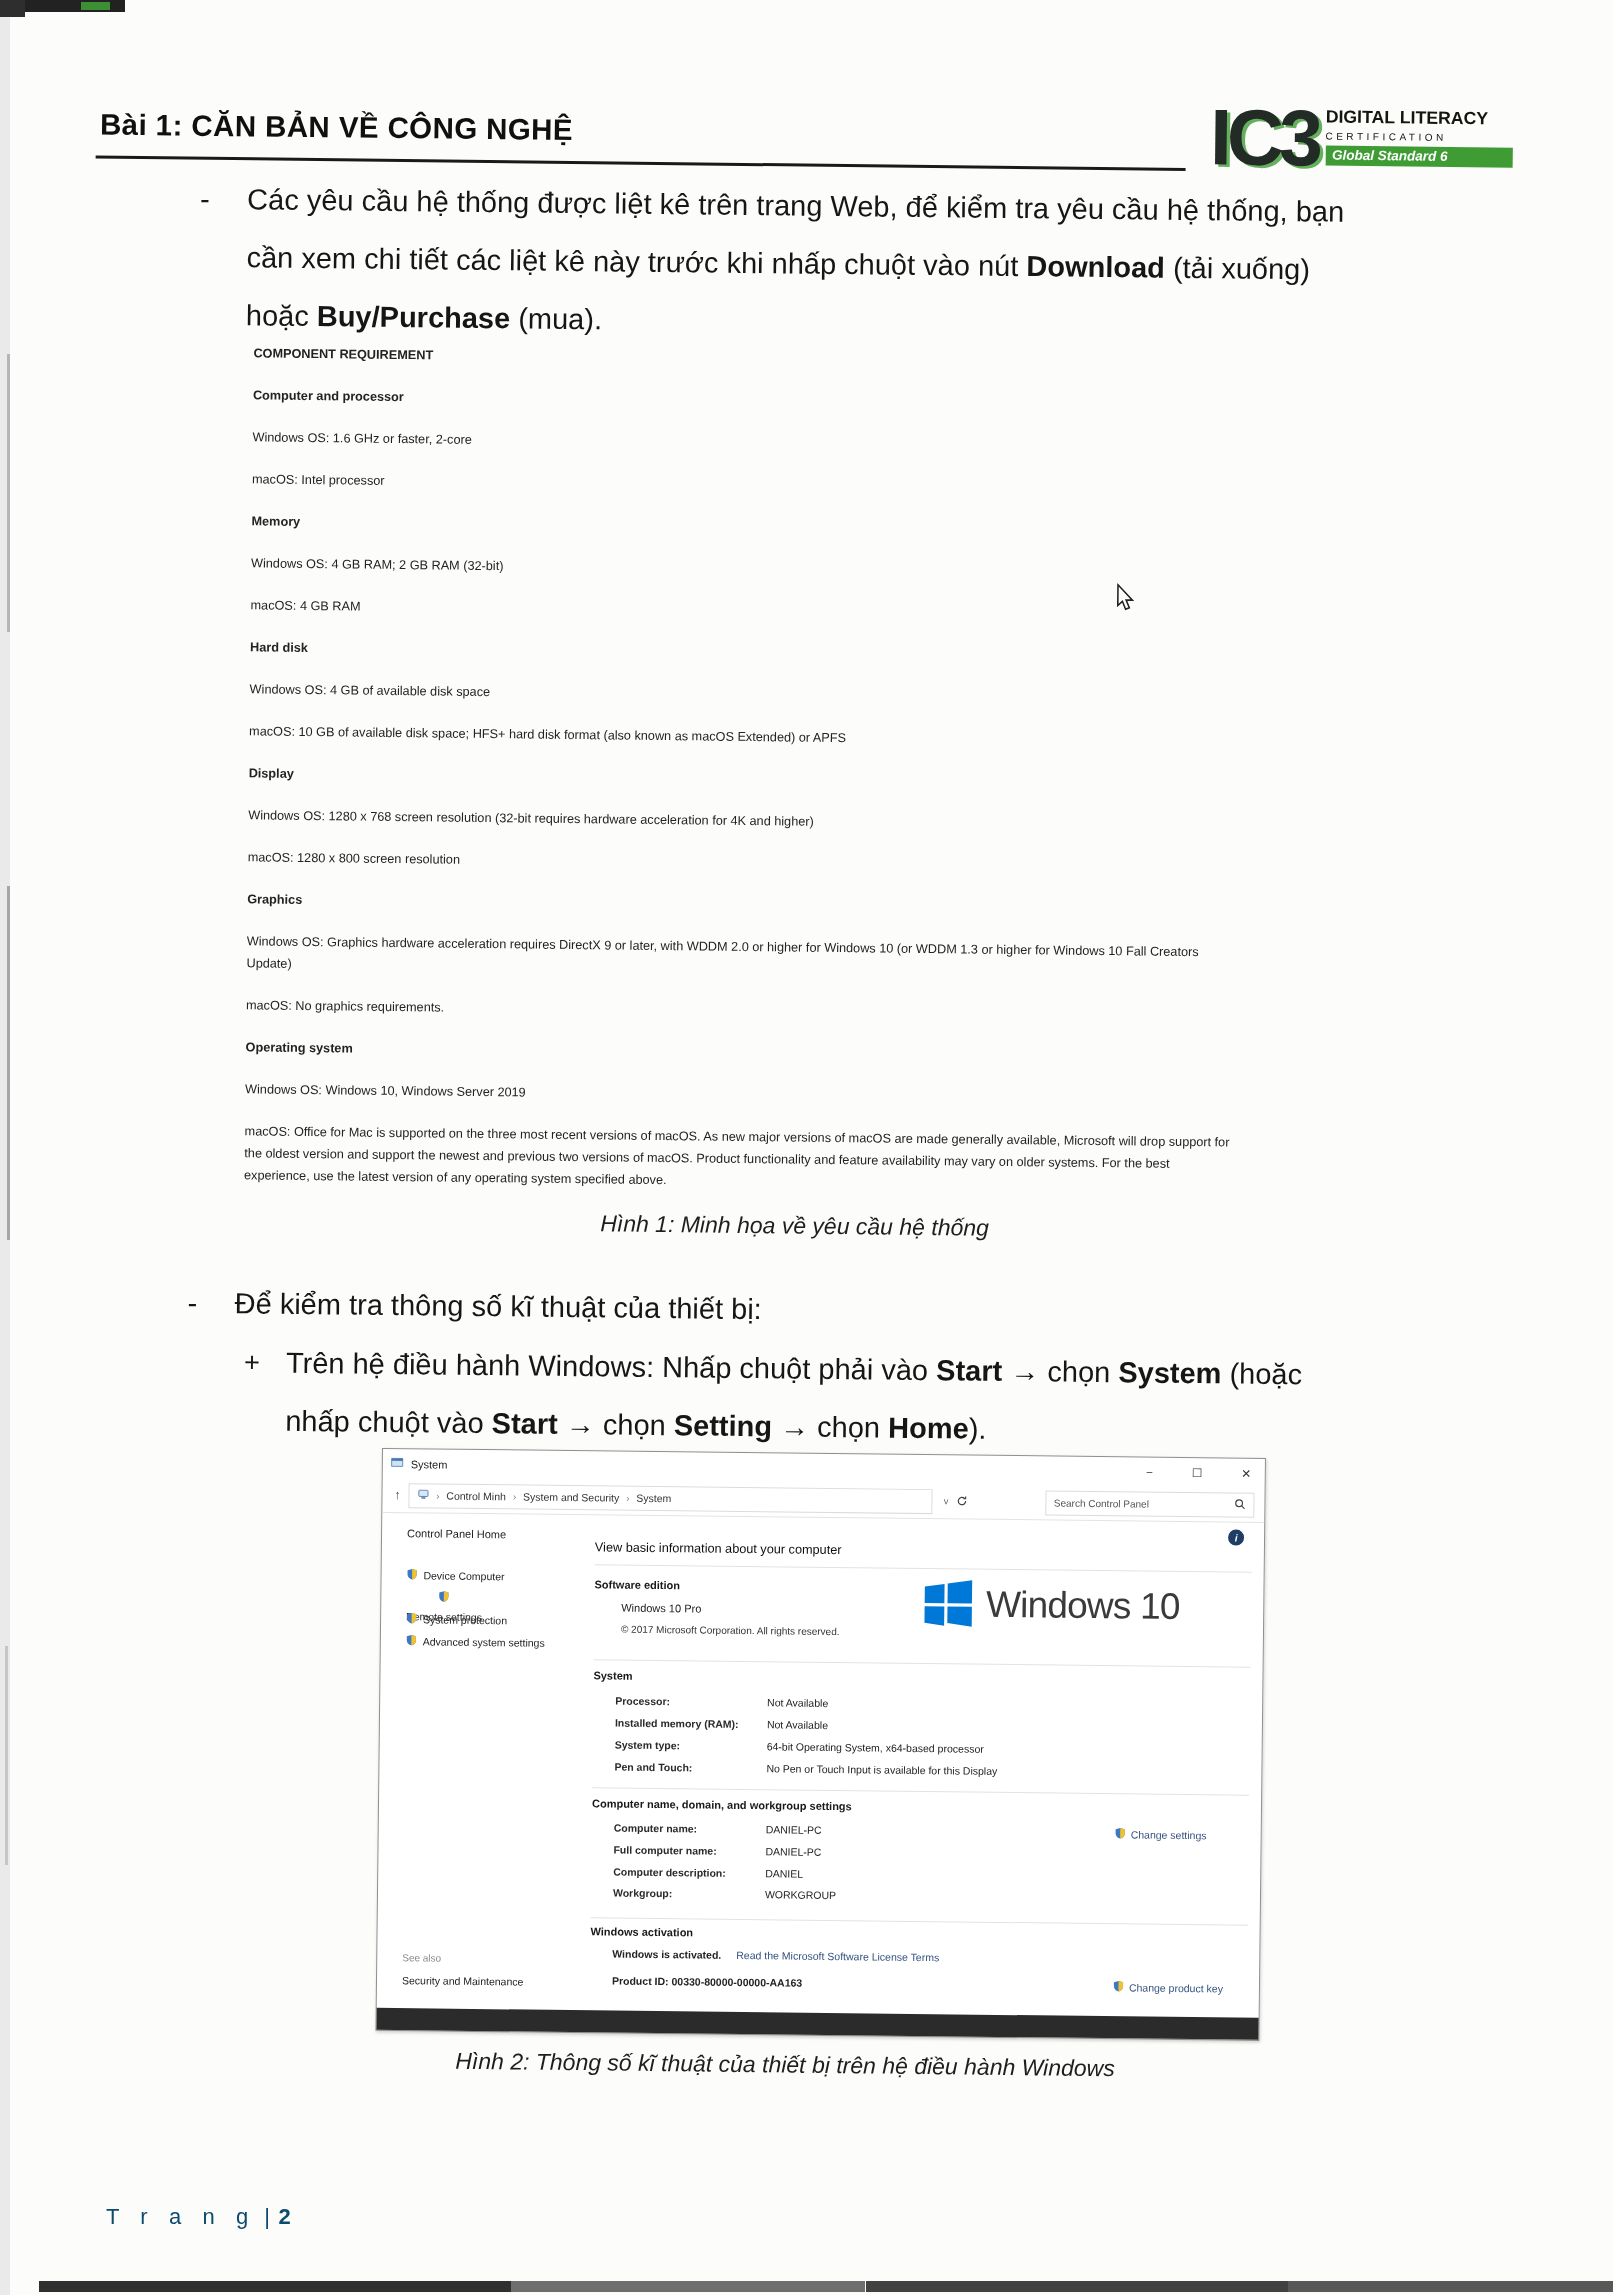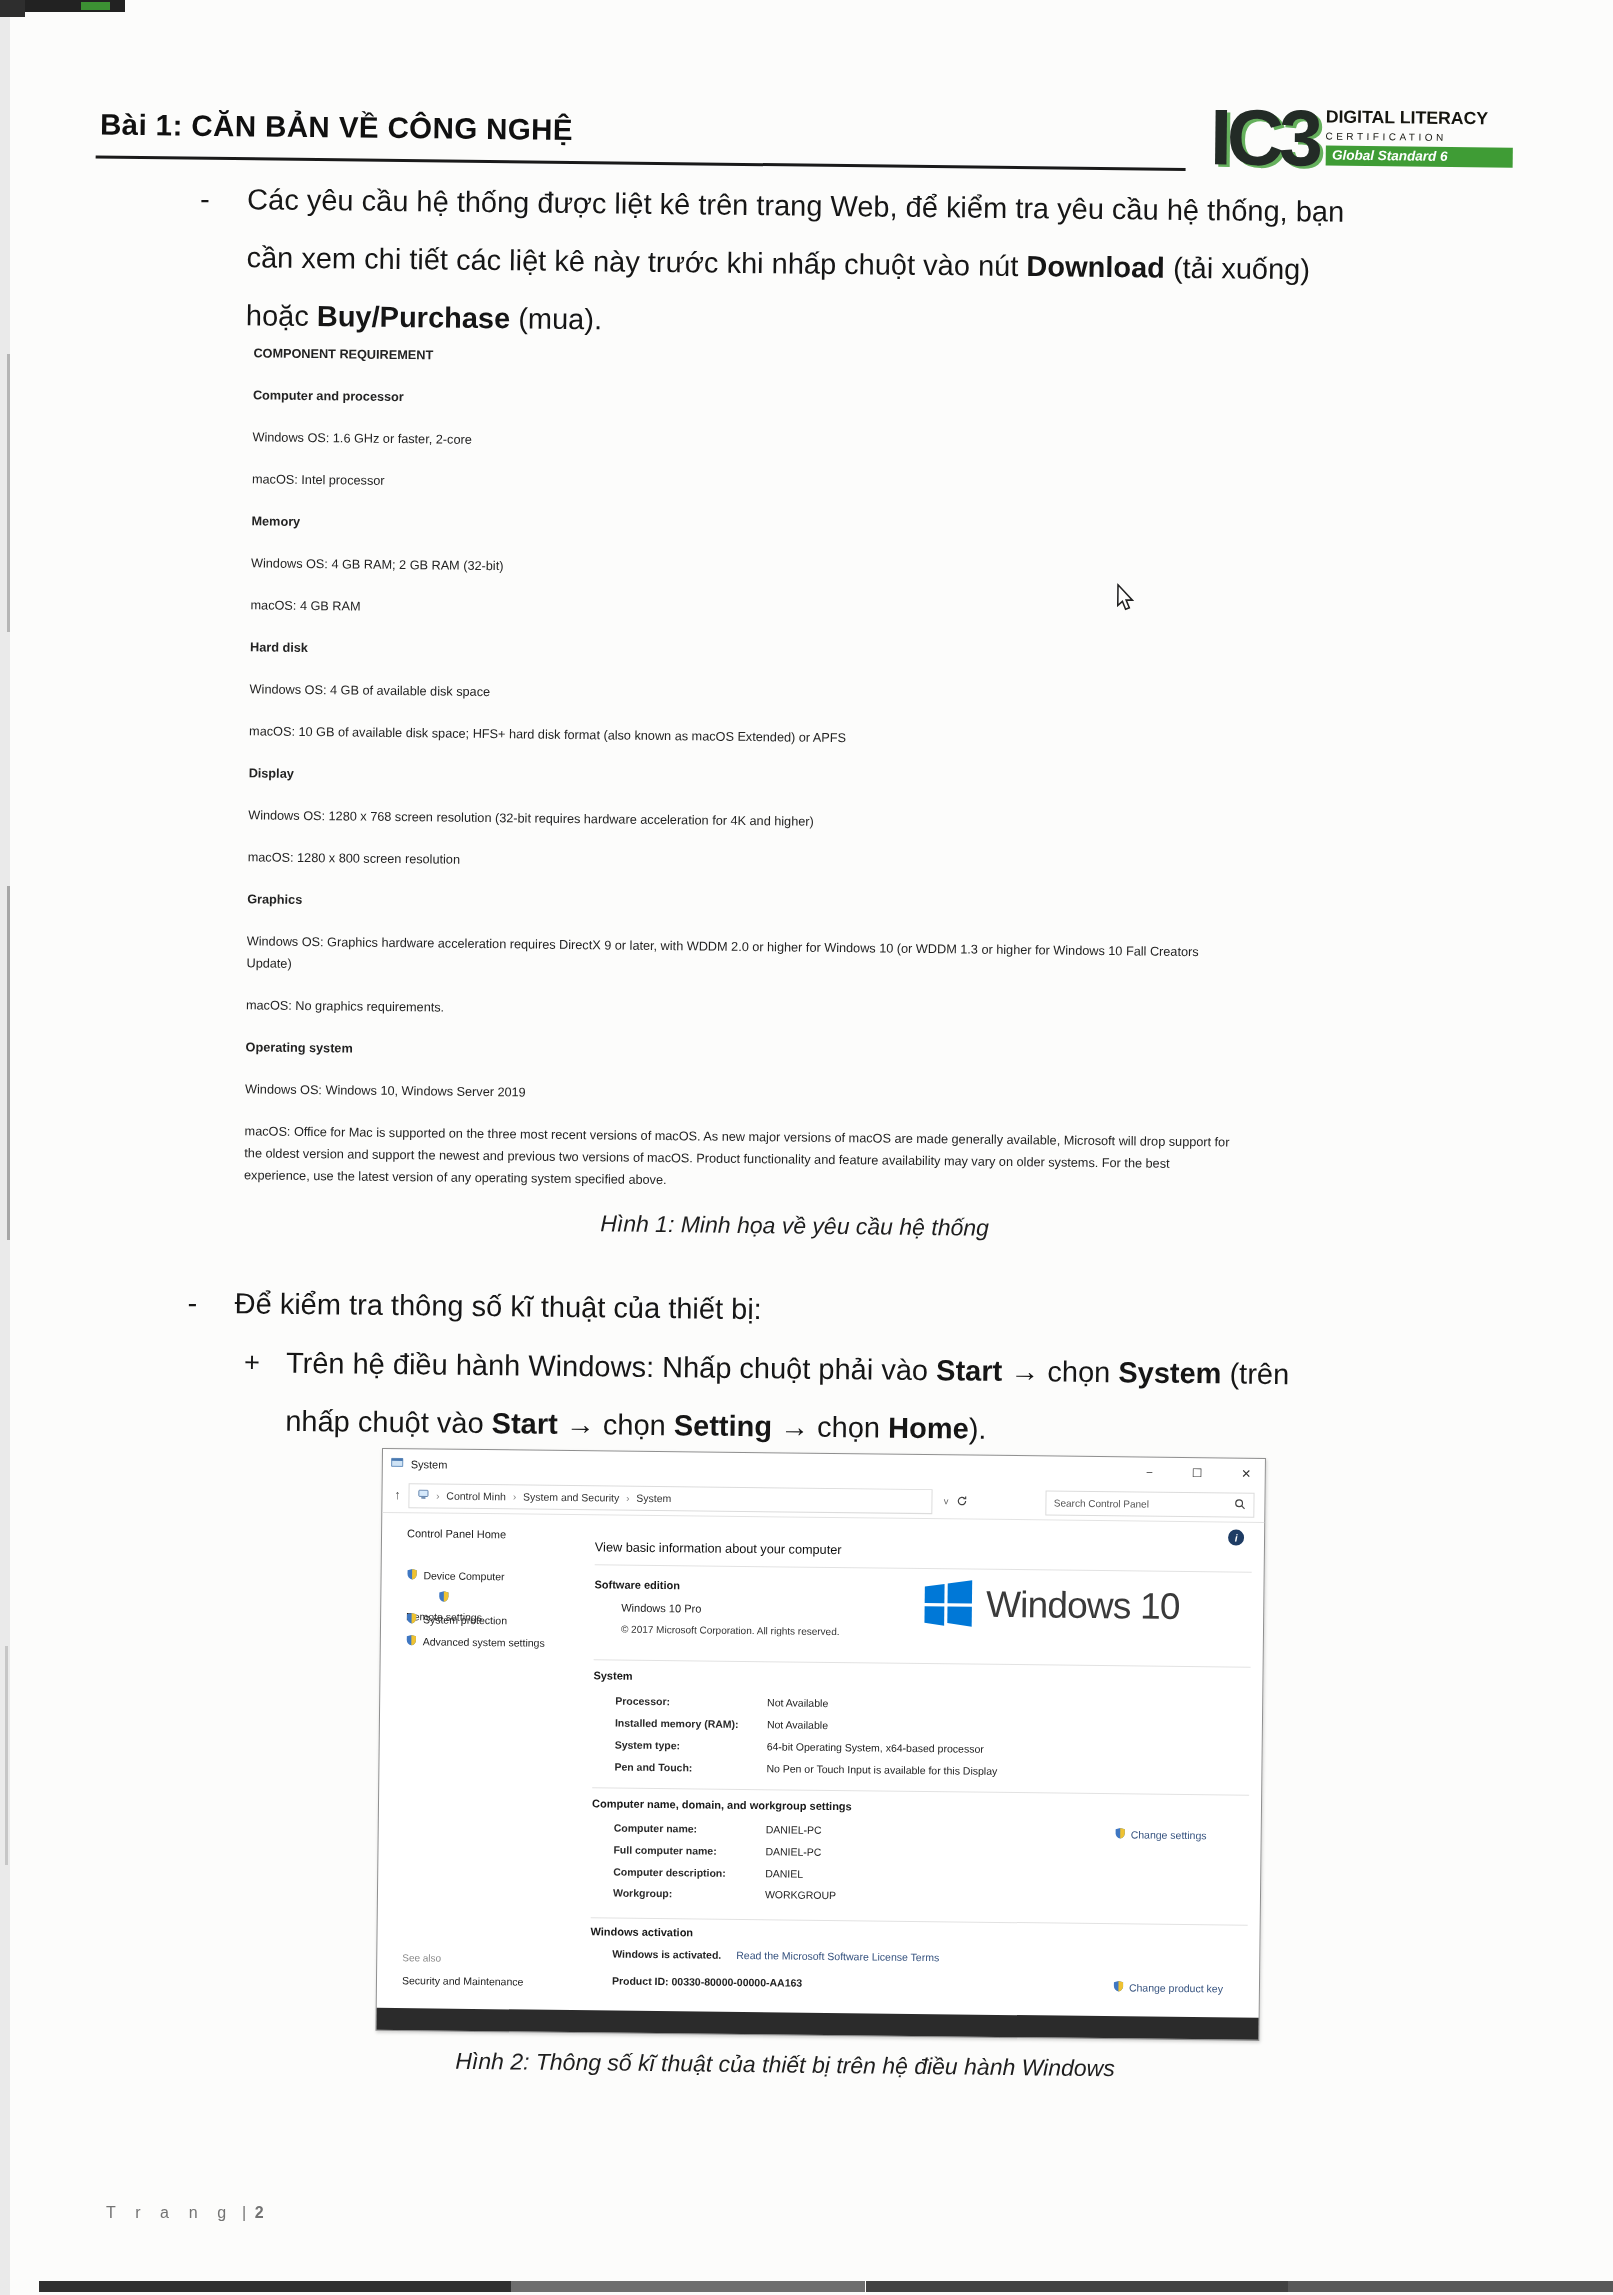--- a/index.html
+++ b/index.html
@@ -80,21 +80,21 @@
   .winlogo-text{font-size:37px;color:#3a3a3a;letter-spacing:-0.8px;white-space:nowrap;}
   .kv-row{position:absolute;left:235px;font-size:10.5px;color:#222;white-space:nowrap;}
   .kv-label{display:inline-block;width:152px;font-weight:bold;color:#2a2a2a;}
   .right-link{position:absolute;left:736px;display:flex;align-items:center;gap:5px;
               font-size:10.5px;color:#34517e;white-space:nowrap;}
   .activated{position:absolute;left:235px;top:496px;font-size:10.5px;color:#222;font-weight:bold;}
   .license-link{color:#34517e;margin-left:15px;font-weight:normal;}
   .product-id{position:absolute;left:235px;top:523px;font-size:10.5px;color:#222;font-weight:bold;}
   .win-bottombar{position:absolute;left:0;right:0;bottom:0;height:22px;background:#2b2b2b;}
 
-  .page-footer{position:absolute;left:106px;top:2204px;font-size:16px;color:#737373;}
+  .page-footer{position:absolute;left:106px;top:2204px;font-size:22px;color:#0c4a6e;}
   .footer-label{letter-spacing:7.6px;}
   .footer-sep{margin:0 8.4px;}
   .footer-num{font-weight:bold;}
 </style>
 </head>
 <body>
 
 <div class="page">
 
   <div class="edge-strip"></div>
@@ -205,21 +205,21 @@
 
     <div class="bullet b2">
       <div class="bullet-dash">-</div>
       <div class="body-text">Để kiểm tra thông số kĩ thuật của thiết bị:</div>
     </div>
 
     <div class="step">
       <div class="step-plus">+</div>
       <div class="body-text" style="width:1249px;">
         <div>
-          <span>Trên hệ điều hành Windows: Nhấp chuột phải vào </span><b>Start</b><span> → chọn </span><b>System</b><span> (trên</span>
+          <span>Trên hệ điều hành Windows: Nhấp chuột phải vào </span><b>Start</b><span> → chọn </span><b>System</b><span> (hoặc</span>
         </div>
         <div>
           <span>nhấp chuột vào </span><b>Start</b><span> → chọn </span><b>Setting</b><span> → chọn </span><b>Home</b><span>).</span>
         </div>
       </div>
     </div>
 
     <div class="win">
 
       <div class="win-titlebar">

